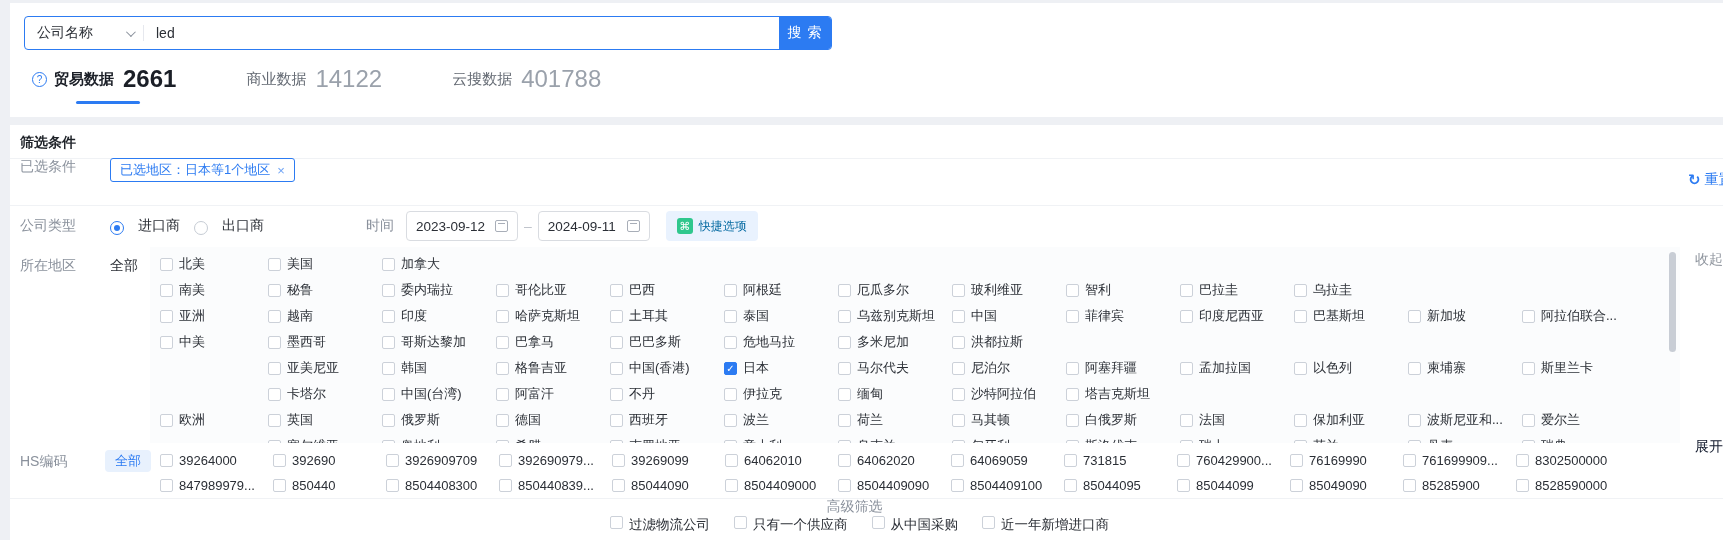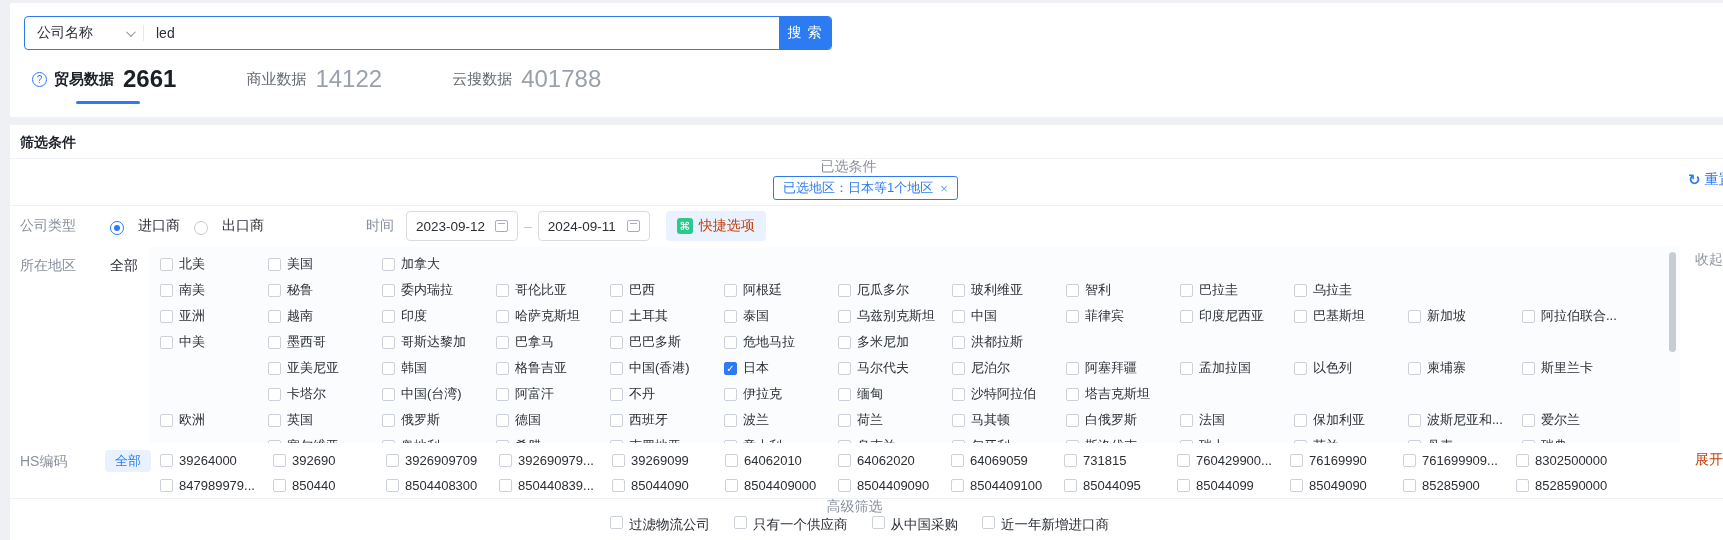--- a/index.html
+++ b/index.html
@@ -37,21 +37,21 @@
   .tab.active .tab-count { color:#1b1f27; font-weight:700; }
   .tab-underline { position:absolute; left:44px; bottom:-11px; width:64px; height:3px;
     background:#2c7bf2; border-radius:2px; }
 
   
   .sec-title { position:absolute; left:10px; top:9px; font-weight:700; color:#1f2329; }
   .hdiv { position:absolute; left:0; right:0; height:0; border-top:1px solid #f0f2f5; }
   .row-label { width:90px; color:#8a919c; flex:none; }
 
   .row-selected { position:absolute; left:10px; top:33px; height:47px; right:12px;
-    display:flex; align-items:center;flex-direction:column; }
+    display:flex; align-items:flex-start; }
   .cond-tag { display:flex; align-items:center; height:24px; padding:0 9px;
     border:1px solid #2c7bf2; border-radius:3px; color:#2c7bf2; font-size:13px; cursor:default; }
   .cond-tag .tag-close { margin-left:7px; color:#6ea3f5; cursor:pointer; font-size:13px; }
   .reset-link { position:absolute; left:1678px; top:46px; display:flex; align-items:center;
     color:#2c7bf2; cursor:pointer; white-space:nowrap; }
   .reset-icon { font-size:15px; margin-right:4px; font-weight:700; }
 
   .row-company { position:absolute; left:10px; top:80px; height:42px; right:0;
     display:flex; align-items:center; }
   .radio-opt { display:flex; align-items:flex-end; margin-right:14px; cursor:pointer;gap:8px; }
@@ -64,21 +64,21 @@
   .date-box { width:112px; height:30px; border:1px solid #d9dce1; border-radius:4px;
     display:flex; align-items:center; padding:0 9px; cursor:pointer; background:#fff; }
   .date-val { flex:1; font-size:13.5px; color:#2b2f36; }
   .cal-icon { width:13px; height:12px; border:1px solid #a8aeb8; border-radius:2px; position:relative; flex:none; }
   .cal-icon::before { content:""; position:absolute; left:2px; right:2px; top:2px; height:1px; background:#a8aeb8; }
   .date-dash { margin:0 6px; color:#c0c4cc; }
   .quick-btn { margin-left:16px; height:30px; padding:0 11px; background:#e9f2fe; border:none;
     border-radius:4px; display:flex; align-items:center; cursor:pointer; }
   .quick-icon { width:16px; height:16px; background:#2fc78d; border-radius:3px; color:#fff;
     font-size:11px; line-height:16px; text-align:center; margin-right:6px; }
-  .quick-label { font-size:14px; color:#c2410c; }
+  .quick-label { font-size:12px; color:#0369a1; }
 
   
   .region-label { position:absolute; left:10px; top:132px; color:#8a919c; }
   .region-all { position:absolute; left:100px; top:132px; color:#2b2f36; cursor:pointer; }
   .region-scroll { position:absolute; left:140px; top:122px; width:1530px; height:196px;
     background:#fbfcfd; overflow:hidden; padding-top:4px; }
   .grid-row { display:flex; align-items:center; height:26px; padding-left:10px; }
   .cell { display:flex; align-items:center; flex:none; }
   .region-cell { width:108px; }
   .country-cell { width:114px; cursor:pointer; }
@@ -90,21 +90,21 @@
   .scroll-thumb { position:absolute; right:4px; top:5px; width:7px; height:100px;
     background:#c8cdd5; border-radius:4px; cursor:grab; }
   .collapse-link { position:absolute; left:1685px; top:126px; color:#8f959e; cursor:pointer; white-space:nowrap; }
 
   
   .hs-label { position:absolute; left:10px; top:328px; color:#8a919c; }
   .hs-all { position:absolute; left:95px; top:325px; height:22px; padding:0 10px; background:#e8f1fd;
     color:#2c7bf2; font-size:13px; line-height:22px; border-radius:4px; cursor:pointer; }
   .hs-rows { position:absolute; left:140px; top:320px; width:1530px; padding-top:3px; }
   .hs-rows .grid-row { height:25px; }
-  .expand-link { position:absolute; left:1685px; top:326px; color:#c2410c; cursor:pointer; white-space:nowrap; }
+  .expand-link { position:absolute; left:1685px; top:313px; color:#0f172a; cursor:pointer; white-space:nowrap; }
 
   
   .row-advanced { position:absolute; left:10px; top:373px; height:42px; right:0;
     display:flex; align-items:center;flex-direction:column; }
   .adv-opt { display:flex; align-items:flex-start; margin-right:24px; cursor:pointer; }
   .adv-opt .opt-label { font-size:13.5px; }
 </style>
 </head>
 <body>
 

